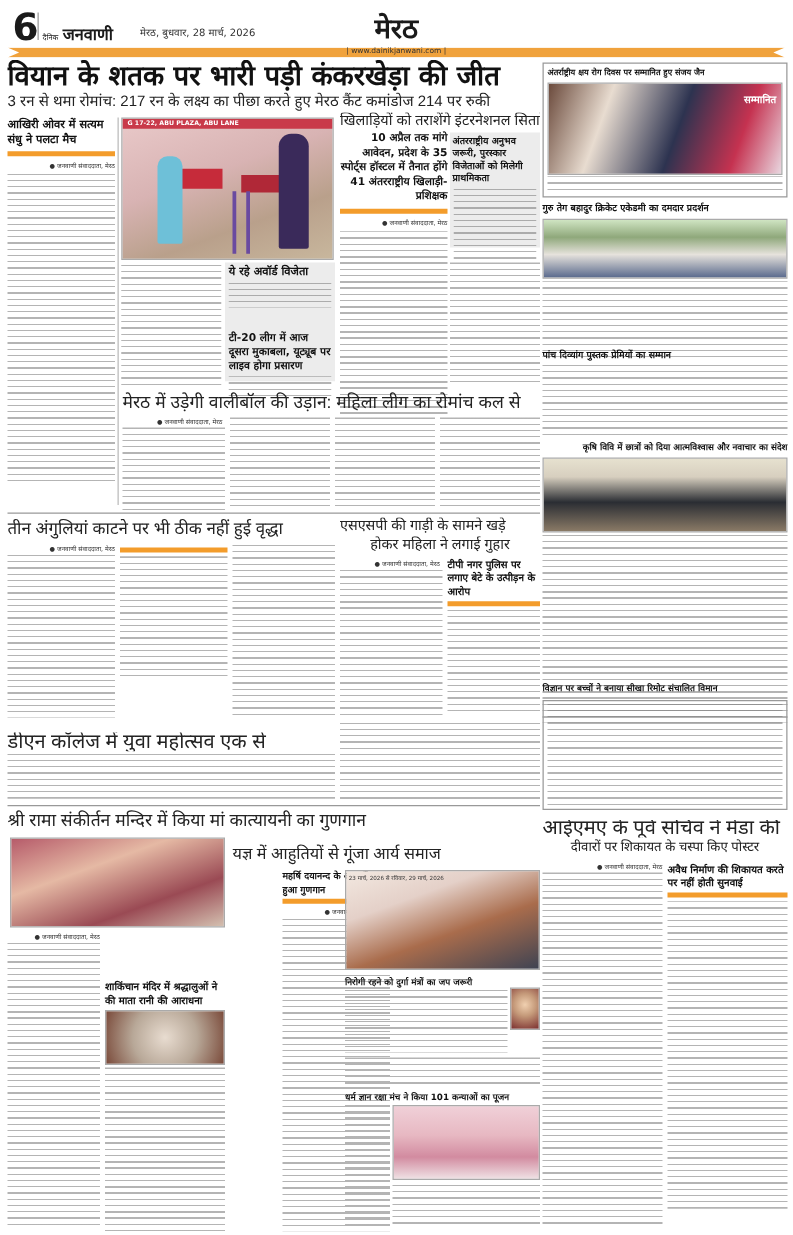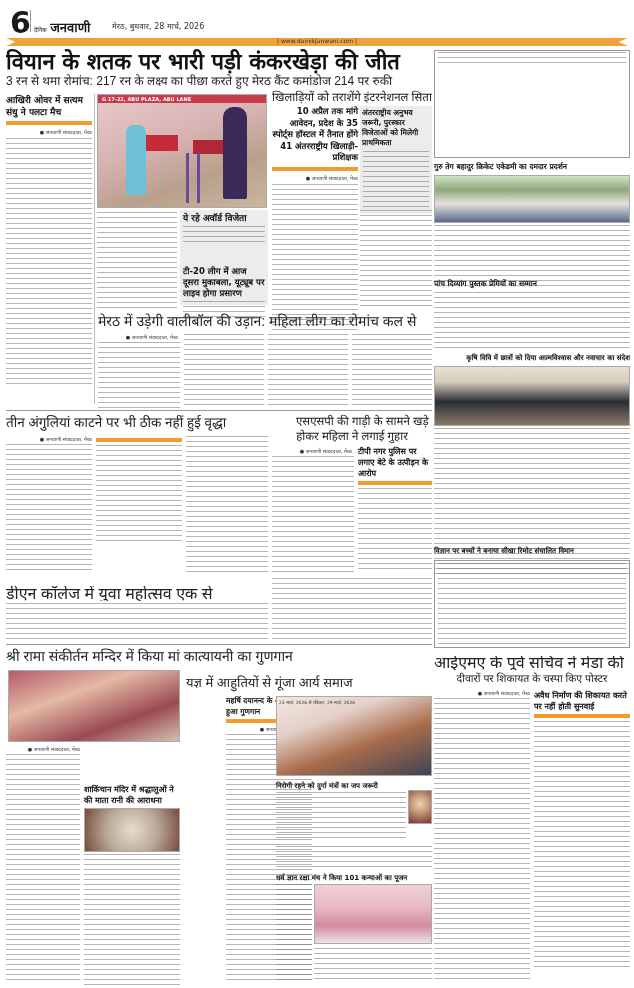--- a/index.html
+++ b/index.html
@@ -39,20 +39,21 @@
 <body>
 
 <div class="abs masthead">
   <div class="abs page-num">6</div>
   <div class="abs" style="left:30px;top:10px;width:1px;height:22px;background:#999;"></div>
   <div class="abs paper-name">
     <span style="font-size:6px;">दैनिक</span>
     <b>जनवाणी</b>
   </div>
   <div class="abs paper-meta">मेरठ, बुधवार, 28 मार्च, 2026</div>
+  <div class="abs city">मेरठ</div>
   <div class="abs orange-bar"></div>
   <div class="abs url">| www.dainikjanwani.com |</div>
 </div>
 
 <div class="abs h-xl" style="left:6px;top:48px;width:424px;font-size:22px;line-height:26px;">वियान के शतक पर भारी पड़ी कंकरखेड़ा की जीत</div>
 <div class="abs h-md" style="left:6px;top:74px;width:424px;font-size:12px;line-height:15px;">3 रन से थमा रोमांच: 217 रन के लक्ष्य का पीछा करते हुए मेरठ कैंट कमांडोज 214 पर रुकी</div>
 
 <div class="abs" style="left:6px;top:94px;width:86px;">
   <div class="sub">आखिरी ओवर में सत्यम संधु ने पलटा मैच</div>
   <div class="rule" style="margin-top:3px;"></div>
@@ -77,36 +78,40 @@
   <div class="text" style="margin:2px 3px;height:18px;"></div>
 </div>
 
 <div class="abs h-md" style="left:272px;top:90px;width:160px;font-size:11.5px;line-height:14px;">खिलाड़ियों को तराशेंगे इंटरनेशनल सितारे</div>
 <div class="abs" style="left:272px;top:106px;width:86px;">
   <div class="sub" style="font-size:8.5px;line-height:11.5px;text-align:right;">10 अप्रैल तक मांगे आवेदन, प्रदेश के 35 स्पोर्ट्स हॉस्टल में तैनात होंगे 41 अंतरराष्ट्रीय खिलाड़ी-प्रशिक्षक</div>
   <div class="rule" style="margin-top:3px;"></div>
   <div class="byline dot" style="margin-top:4px;">जनवाणी संवाददाता, मेरठ</div>
   <div class="text" style="margin-top:3px;height:150px;"></div>
 </div>
-<div class="abs grey-box" style="left:360px;top:106px;width:72px;height:108px;">
+<div class="abs grey-box" style="left:360px;top:106px;width:72px;height:92px;">
   <div class="sub" style="padding:2px;font-size:7.5px;line-height:10px;">अंतरराष्ट्रीय अनुभव जरूरी, पुरस्कार विजेताओं को मिलेगी प्राथमिकता</div>
   <div class="text" style="margin:1px 3px;height:58px;"></div>
 </div>
 <div class="abs text" style="left:360px;top:210px;width:72px;height:96px;"></div>
 
 <div class="abs h-md" style="left:98px;top:312px;width:334px;font-size:14px;line-height:18px;">मेरठ में उड़ेगी वालीबॉल की उड़ान: महिला लीग का रोमांच कल से</div>
 <div class="abs byline dot" style="left:98px;top:334px;width:80px;">जनवाणी संवाददाता, मेरठ</div>
 <div class="abs text" style="left:98px;top:342px;width:82px;height:66px;"></div>
 <div class="abs text" style="left:184px;top:334px;width:80px;height:74px;"></div>
 <div class="abs text" style="left:268px;top:334px;width:80px;height:74px;"></div>
 <div class="abs text" style="left:352px;top:334px;width:80px;height:74px;"></div>
 
 <div class="abs sep-h" style="left:6px;top:410px;width:426px;"></div>
 
 <div class="abs box" style="left:434px;top:50px;width:196px;height:108px;">
+  <div class="sub" style="font-size:6.5px;padding:1px 3px;">अंतर्राष्ट्रीय क्षय रोग दिवस पर सम्मानित हुए संजय जैन</div>
+  <div class="photo photo-award" style="margin:1px 3px;height:74px;position:relative;">
+    <span style="position:absolute;right:4px;top:6px;color:#fff;font-size:8px;font-weight:bold;">सम्मानित</span>
+  </div>
   <div class="text" style="margin:1px 3px;height:14px;"></div>
 </div>
 <div class="abs" style="left:434px;top:161px;width:196px;">
   <div class="sub" style="font-size:7.5px;">गुरु तेग बहादुर क्रिकेट एकेडमी का दमदार प्रदर्शन</div>
   <div class="photo photo-team" style="margin-top:2px;height:48px;"></div>
   <div class="text" style="margin-top:2px;height:64px;"></div>
 </div>
 <div class="abs" style="left:434px;top:278px;width:196px;">
   <div class="sub" style="font-size:7.5px;">पांच दिव्यांग पुस्तक प्रेमियों का सम्मान</div>
   <div class="text" style="margin-top:2px;height:60px;"></div>
@@ -119,21 +124,21 @@
 
 <div class="abs h-md" style="left:6px;top:414px;width:262px;font-size:13.5px;line-height:18px;">तीन अंगुलियां काटने पर भी ठीक नहीं हुई वृद्धा</div>
 <div class="abs byline dot" style="left:6px;top:436px;width:86px;">जनवाणी संवाददाता, मेरठ</div>
 <div class="abs text" style="left:6px;top:444px;width:86px;height:130px;"></div>
 <div class="abs" style="left:96px;top:436px;width:86px;">
   <div class="rule" style="margin-top:2px;"></div>
   <div class="text" style="margin-top:3px;height:96px;"></div>
 </div>
 <div class="abs text" style="left:186px;top:436px;width:82px;height:138px;"></div>
 
-<div class="abs h-md" style="left:272px;top:414px;width:160px;font-size:11.5px;line-height:14px;margin-left:24px;">एसएसपी की गाड़ी के सामने खड़े</div>
+<div class="abs h-md" style="left:272px;top:414px;width:160px;font-size:11.5px;line-height:14px;">एसएसपी की गाड़ी के सामने खड़े</div>
 <div class="abs h-md" style="left:272px;top:429px;width:160px;font-size:11.5px;line-height:14px;text-align:center;">होकर महिला ने लगाई गुहार</div>
 <div class="abs byline dot" style="left:272px;top:448px;width:80px;">जनवाणी संवाददाता, मेरठ</div>
 <div class="abs text" style="left:272px;top:456px;width:82px;height:118px;"></div>
 <div class="abs" style="left:358px;top:446px;width:74px;">
   <div class="sub" style="font-size:8px;line-height:11px;">टीपी नगर पुलिस पर लगाए बेटे के उत्पीड़न के आरोप</div>
   <div class="rule" style="margin-top:2px;"></div>
   <div class="text" style="margin-top:3px;height:82px;"></div>
 </div>
 
 <div class="abs h-md" style="left:6px;top:586px;width:262px;font-size:16px;line-height:15px;">डीएन कॉलेज में युवा महोत्सव एक से</div>

